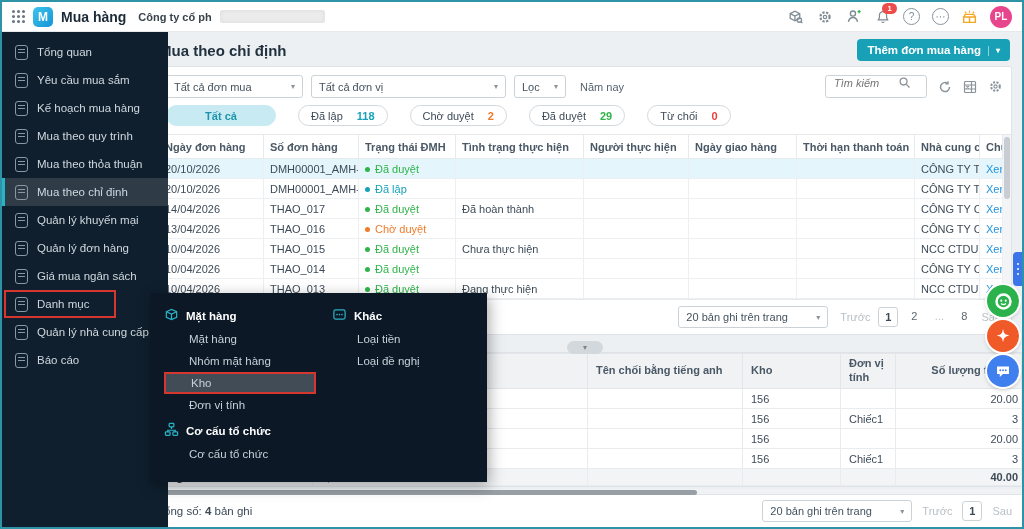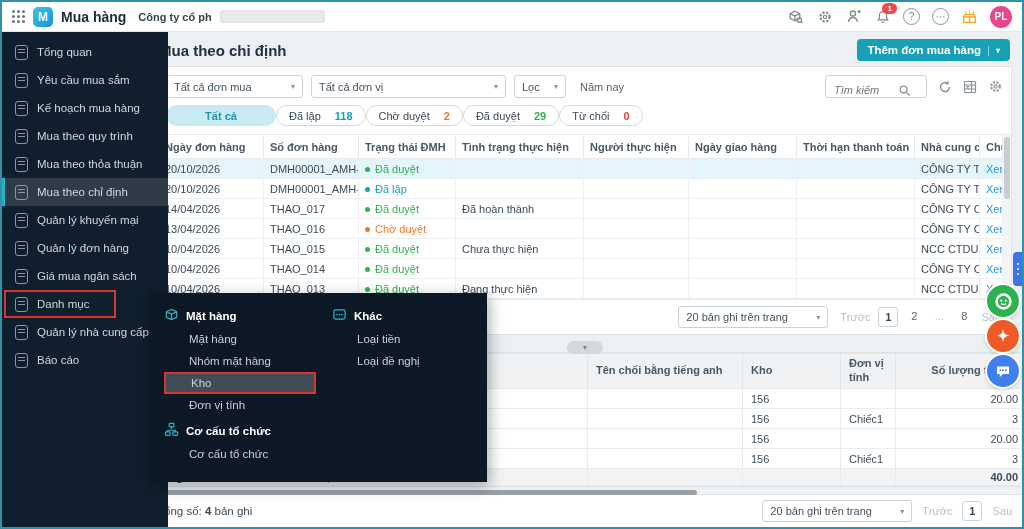--- a/index.html
+++ b/index.html
@@ -42,24 +42,24 @@
   .add-btn .divider{opacity:.55;font-weight:normal;}
   .add-btn .caret{font-size:8px;}
   .card{margin:0 10px;background:#fff;border:1px solid #dfe3e7;border-radius:2px;}
   .filter-row{display:flex;align-items:center;gap:8px;padding:8px 8px 7px;}
   .sel{display:flex;align-items:center;justify-content:space-between;border:1px solid #ccd3d8;border-radius:3px;
        height:23px;padding:0 7px;font-size:11px;color:#44525f;background:#fff;cursor:pointer;box-sizing:border-box;}
   .sel .caret{color:#8a939b;font-size:8px;margin-left:8px;}
   .w1{width:137px;} .w2{width:195px;} .loc{width:52px;}
   .period{font-size:11px;color:#55636f;margin-left:6px;}
   .f-right{margin-left:auto;display:flex;align-items:center;gap:11px;}
-  .search{display:flex;align-items:flex-end;border:1px solid #ccd3d8;border-radius:3px;height:21px;padding:0 6px;width:88px;background:#fff;}
+  .search{display:flex;align-items:flex-start;border:1px solid #ccd3d8;border-radius:3px;height:21px;padding:0 6px;width:88px;background:#fff;}
   .search input{border:none;outline:none;width:62px;font-size:11px;font-style:italic;color:#6a7680;font-family:inherit;background:transparent;}
   .f-ic{color:#8a939b;display:flex;cursor:pointer;}
-  .pills{display:flex;align-items:center;gap:0;padding:0 8px 8px;}
+  .pills{display:flex;align-items:center;gap:22px;padding:0 8px 8px;}
   .pill{display:flex;align-items:center;gap:14px;border:1px solid #d2d9de;border-radius:12px;height:21px;
         padding:0 12px;font-size:11px;color:#3c4a57;background:#fff;cursor:pointer;box-sizing:border-box;}
   .pill.active{background:#c8eaf3;border-color:#c8eaf3;color:#1e95ac;font-weight:bold;min-width:110px;justify-content:center;}
   
   .tbl-wrap{position:relative;border-top:1px solid #e7eaec;}
   table.ot{border-collapse:collapse;table-layout:fixed;width:calc(100% - 8px);}
   .ot th{height:23px;font-size:11px;color:#4a5866;font-weight:bold;text-align:left;padding:0 6px;
          border:1px solid #e7eaec;border-top:none;background:#fff;white-space:nowrap;overflow:hidden;}
   .ot td{height:19px;font-size:11px;color:#3d4b58;padding:0 6px;border:1px solid #edf0f2;white-space:nowrap;overflow:hidden;}
   .ot tr.selected td{background:#e4f5fb;}

